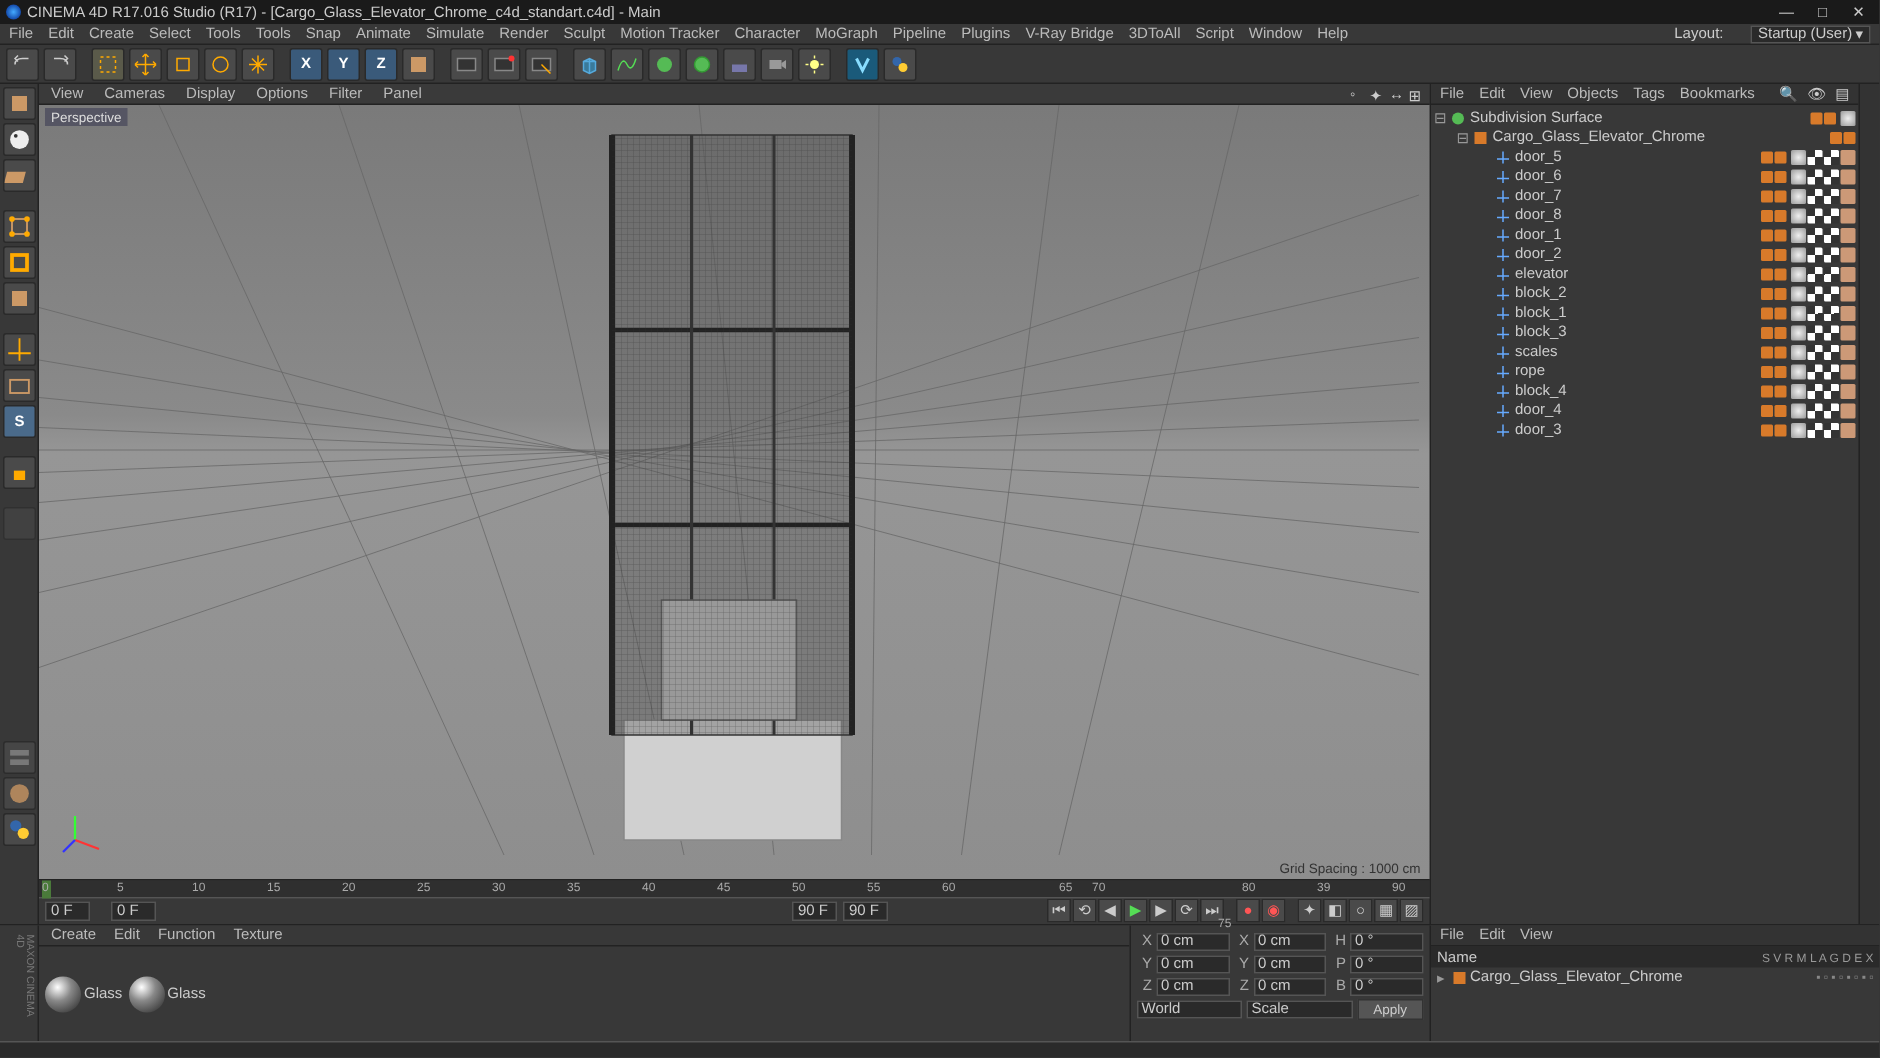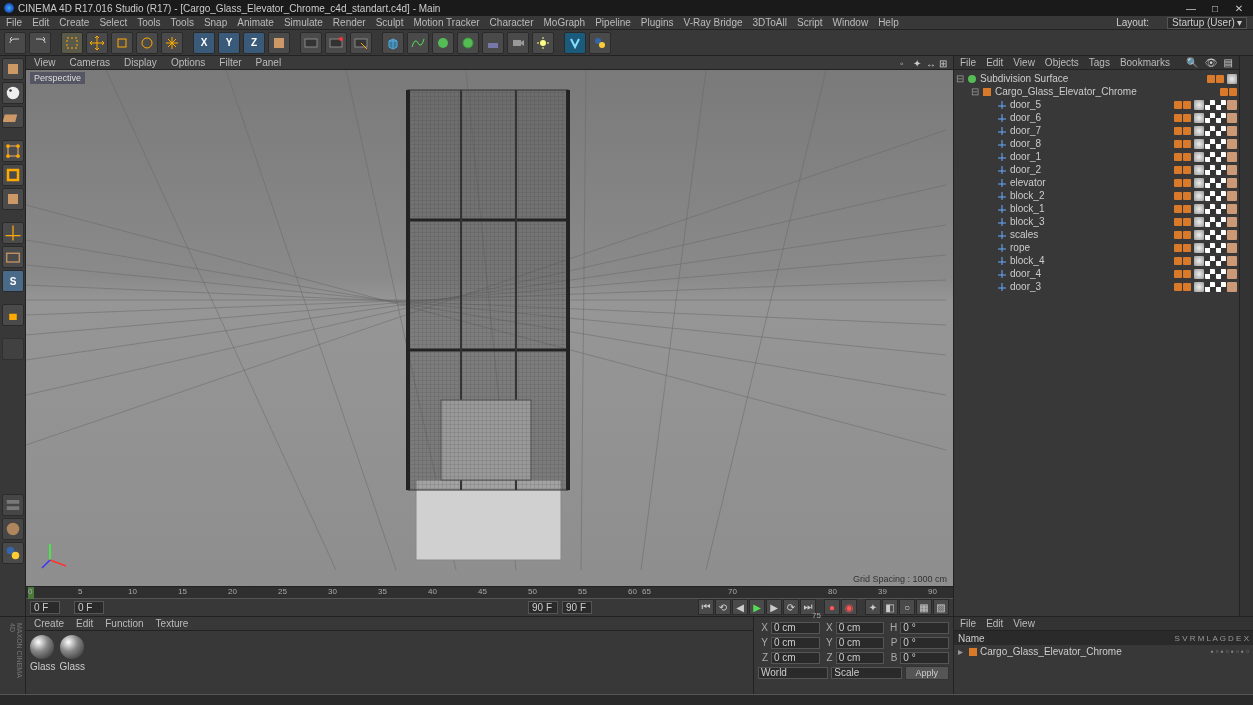--- a/index.html
+++ b/index.html
@@ -54,21 +54,21 @@
 .tag.t1{background:radial-gradient(#eee,#999)}
 .tag.t2{background:repeating-conic-gradient(#fff 0 25%,#333 0 50%)}
 .tag.t3{background:#c97}
 .right-tabs{width:14px;background:#333;display:flex;flex-direction:column;border-left:1px solid #222}
 .rtab{height:60px;writing-mode:vertical-rl;text-align:center;font-size:8px;color:#888;cursor:pointer;padding:4px 0}
 .bottom-row{display:flex;height:78px;border-top:1px solid #222}
 .mat-panel{flex:1;background:#383838;display:flex;flex-direction:column}
 .mat-menu{height:14px;display:flex;align-items:center;padding:0 8px;gap:12px;border-bottom:1px solid #222}
 .mat-area{flex:1;display:flex;gap:4px;padding:4px}
 .mat-ball{width:24px;height:24px;background:radial-gradient(circle at 35% 30%,#fff,#888 40%,#222);border-radius:50%;cursor:pointer}
-.mat-item{display:flex;flex-direction:column;align-items:flex-start;gap:2px}
+.mat-item{display:flex;flex-direction:row;align-items:center;gap:2px}
 .coord-panel{width:200px;background:#383838;border-left:1px solid #222;padding:4px;display:flex;flex-direction:column;gap:2px}
 .coord-row{display:flex;gap:3px;align-items:center;height:13px}
 .coord-lbl{width:10px;text-align:right;color:#aaa}
 .coord-fld{background:#2a2a2a;border:1px solid #555;height:12px;flex:1;padding:0 2px;display:flex;align-items:center}
 .coord-btn{background:#555;border:1px solid #333;padding:1px 10px;cursor:pointer;font-size:9px}
 .attr-panel{width:300px;background:#383838;border-left:1px solid #222;display:flex;flex-direction:column}
 .attr-hdr{height:14px;background:#2a2a2a;display:flex;align-items:center;padding:0 4px;gap:12px}
 .attr-cols{font-size:8px;color:#999}
 .attr-row{display:flex;align-items:center;height:13px;padding:0 4px;gap:3px}
 .status{height:11px;background:#2a2a2a;border-top:1px solid #555}
@@ -396,21 +396,21 @@
           <div class="tl-tick" style="left: 152px;">15</div>
           <div class="tl-tick" style="left: 202px;">20</div>
           <div class="tl-tick" style="left: 252px;">25</div>
           <div class="tl-tick" style="left: 302px;">30</div>
           <div class="tl-tick" style="left: 352px;">35</div>
           <div class="tl-tick" style="left: 402px;">40</div>
           <div class="tl-tick" style="left: 452px;">45</div>
           <div class="tl-tick" style="left: 502px;">50</div>
           <div class="tl-tick" style="left: 552px;">55</div>
           <div class="tl-tick" style="left: 602px;">60</div>
-          <div class="tl-tick" style="left: 616px;">65</div>
+          <div class="tl-tick" style="left: 680px;">65</div>
           <div class="tl-tick" style="left: 702px;">70</div>
           <div class="tl-tick" style="left: 786px; margin-top: 24px;">75</div>
           <div class="tl-tick" style="left: 802px;">80</div>
           <div class="tl-tick" style="left: 852px;">39</div>
           <div class="tl-tick" style="left: 902px;">90</div>
         </div>
       <div class="tl-controls">
         <div class="tl-field">
             <span>0 F</span>
           </div>

